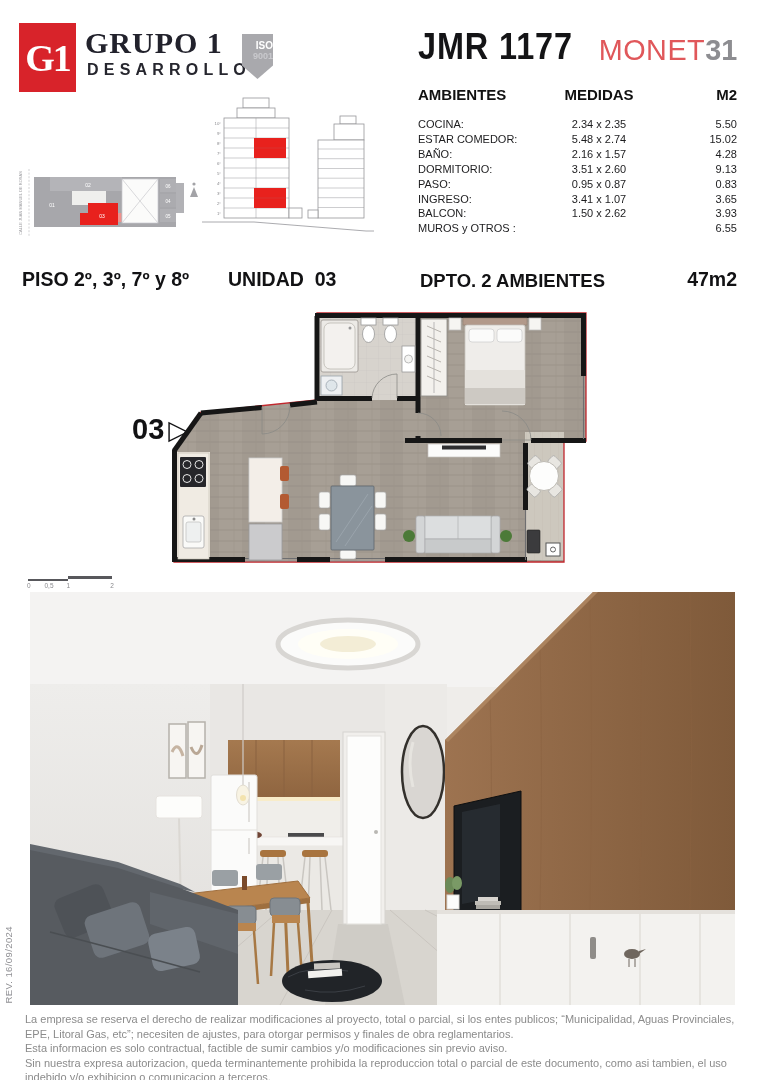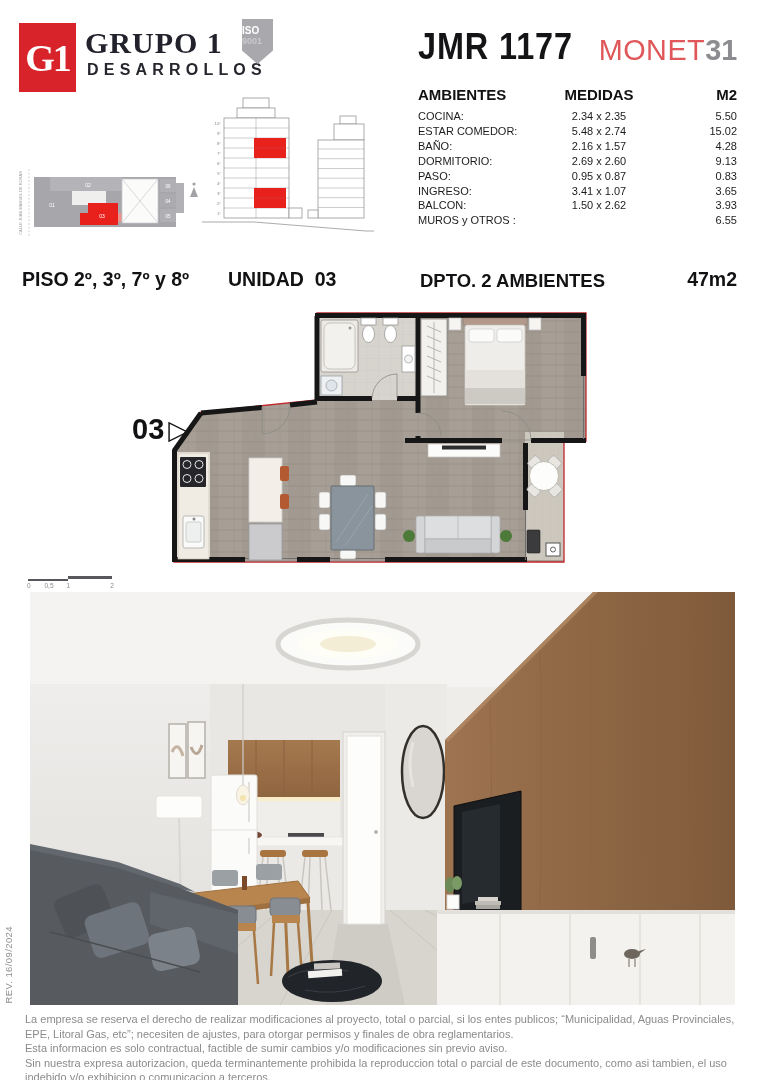--- a/index.html
+++ b/index.html
@@ -7,36 +7,36 @@
        font-family:"Liberation Sans",sans-serif;color:#1c1c1e;}
   .abs{position:absolute;}
 
   
   .logo-square{left:19px;top:23px;width:57px;height:69px;background:#d8232a;
     color:#fff;font-family:"Liberation Serif",serif;font-weight:bold;font-size:38px;
     display:flex;align-items:center;justify-content:center;letter-spacing:-2px;}
   .company-name{left:85px;top:26px;font-family:"Liberation Serif",serif;
     font-weight:bold;font-size:30px;color:#22222c;letter-spacing:1px;}
   .company-sub{left:87px;top:61px;font-size:16px;font-weight:bold;color:#26262e;letter-spacing:5.2px;}
-  .iso-shield{left:242px;top:19px;width:31px;height:45px;background:#a9a9ad;
+  .iso-shield{left:242px;top:34px;width:31px;height:45px;background:#a9a9ad;
     clip-path:polygon(0 0,100% 0,100% 70%,50% 100%,0 70%);
-    display:flex;flex-direction:column;align-items:flex-start;padding-top:6px;box-sizing:border-box;}
+    display:flex;flex-direction:column;align-items:flex-end;padding-top:6px;box-sizing:border-box;}
   .iso-shield .l1{font-size:10px;font-weight:bold;color:#fff;line-height:11px;}
   .iso-shield .l2{font-size:9px;font-weight:bold;color:#c9c9cd;line-height:10px;}
   .project-code{left:418px;top:26px;font-size:36px;font-weight:bold;color:#141416;
     letter-spacing:1px;transform:scaleX(.9);transform-origin:left top;white-space:nowrap;}
   .brand{right:27px;top:33px;font-size:30px;white-space:nowrap;transform:scaleX(.96);transform-origin:right top;}
   .brand .b-name{color:#e0575a;font-weight:400;letter-spacing:.5px;}
   .brand .b-num{color:#8d8d91;font-weight:bold;}
 
   
   .rooms-table{left:418px;top:86px;width:319px;}
   .rt-head,.rt-row{display:grid;grid-template-columns:125px 112px 1fr;}
   .rt-head{font-weight:bold;font-size:15px;color:#111;}
-  .rt-body{margin-top:6px;}
+  .rt-body{margin-top:14px;}
   .rt-row{font-size:11px;line-height:14.9px;color:#1c1c1e;}
   .rt-med{text-align:center;}
   .rt-m2{text-align:right;}
 
   
   .unit-bar span{position:absolute;font-weight:bold;font-size:19.5px;color:#121214;white-space:pre;}
   .ub-piso{left:22px;top:268px;}
   .ub-unidad{left:228px;top:268px;}
   .ub-dpto{left:420px;top:270px;font-size:18.5px !important;}
   .ub-m2{right:27px;top:268px;}
@@ -93,21 +93,21 @@
       <span class="rt-med">5.48 x 2.74</span>
       <span class="rt-m2">15.02</span>
     </div>
     <div class="rt-row">
       <span>BAÑO:</span>
       <span class="rt-med">2.16 x 1.57</span>
       <span class="rt-m2">4.28</span>
     </div>
     <div class="rt-row">
       <span>DORMITORIO:</span>
-      <span class="rt-med">2.69 x 2.60</span>
+      <span class="rt-med">3.51 x 2.60</span>
       <span class="rt-m2">9.13</span>
     </div>
     <div class="rt-row">
       <span>PASO:</span>
       <span class="rt-med">0.95 x 0.87</span>
       <span class="rt-m2">0.83</span>
     </div>
     <div class="rt-row">
       <span>INGRESO:</span>
       <span class="rt-med">3.41 x 1.07</span>

